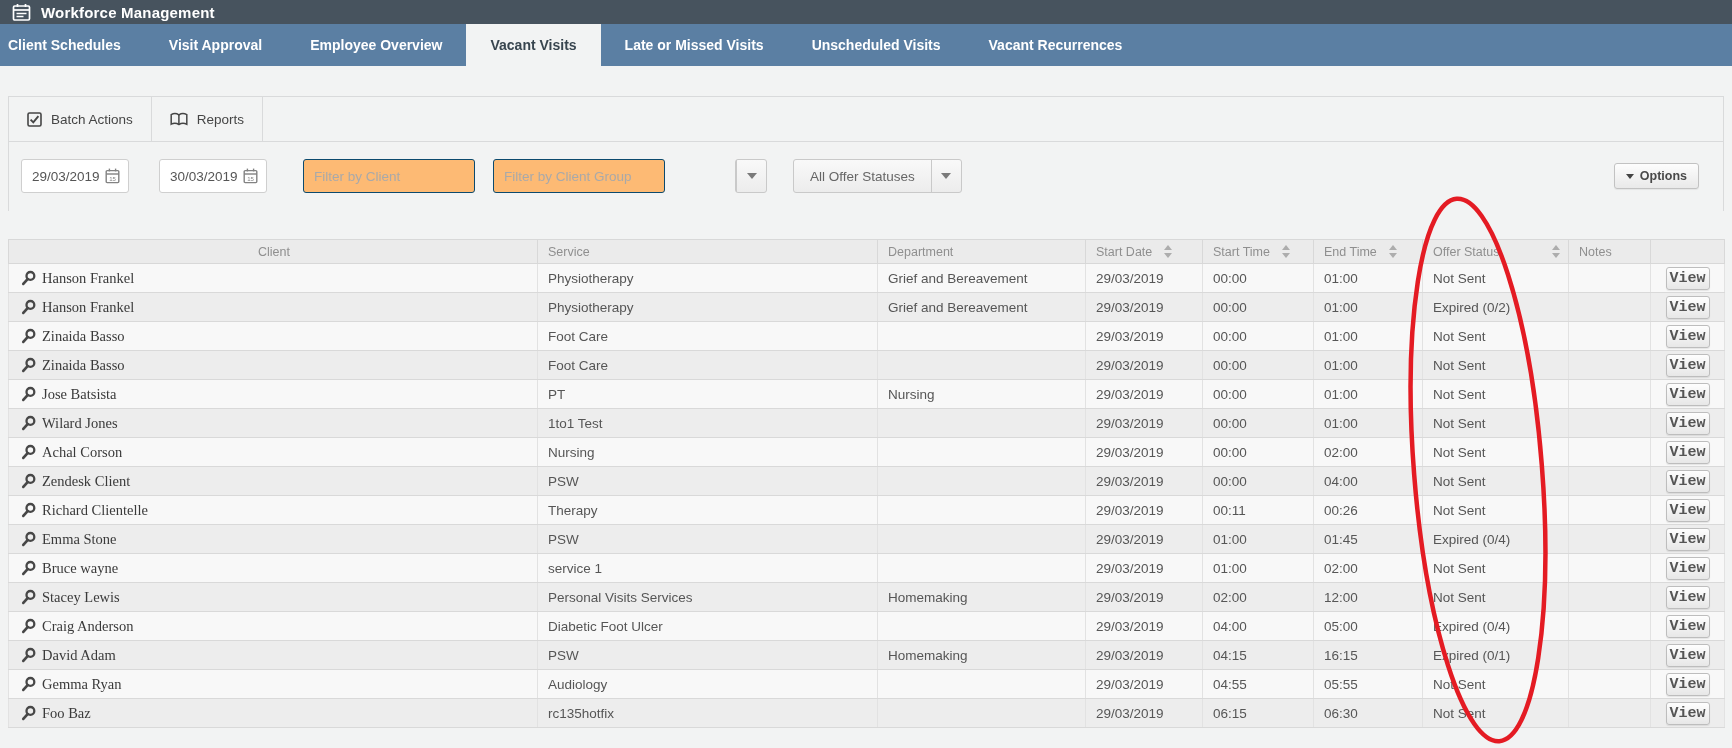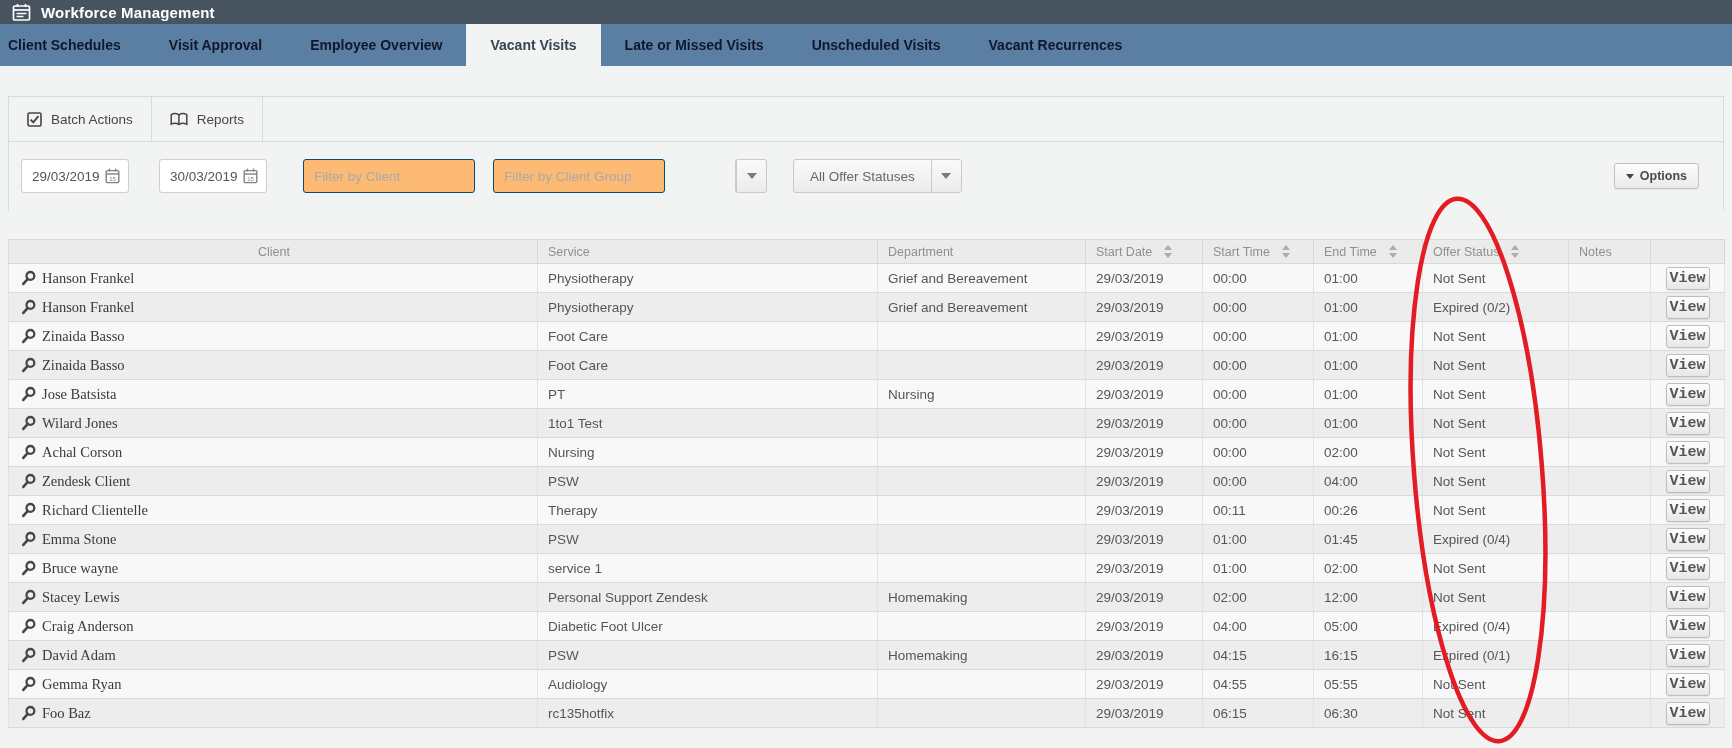--- a/index.html
+++ b/index.html
@@ -6,21 +6,21 @@
   html,body { width:1732px; height:748px; overflow:hidden; }
   body { font-family:"Liberation Sans", sans-serif; background:#f2f3f3; position:relative; color:#555; }
 
   
   .topbar { height:24px; background:#47535e; display:flex; align-items:center; padding-left:12px; }
   .topbar .app-icon { margin-right:10px; display:flex; }
   .topbar .title { color:#ffffff; font-weight:bold; font-size:15px; letter-spacing:.2px; }
 
   
   .tabbar { height:42px; background:#5b7fa3; display:flex; align-items:stretch; }
-  .tab { display:flex; align-items:center; padding:0 24px; color:#0f172a; font-size:14px; font-weight:bold; cursor:pointer; white-space:nowrap; }
+  .tab { display:flex; align-items:center; padding:0 24px; color:#ffffff; font-size:14px; font-weight:bold; cursor:pointer; white-space:nowrap; }
   .tab:first-child { padding-left:8px; }
   .tab.active { background:#f2f3f3; color:#38454f; }
 
   
   .toolbar-panel { margin:30px 8px 0 8px; border:1px solid #d9dadb; border-bottom:none; }
   .batch-row { height:45px; display:flex; align-items:stretch; border-bottom:1px solid #d9dadb; }
   .tool-btn { display:flex; align-items:center; gap:9px; padding:0 18px; font-size:13.5px; color:#454545; cursor:pointer; background:transparent; border:none; font-family:inherit; }
   .tool-sep { width:1px; background:#d9dadb; }
 
   .filter-row { display:flex; align-items:center; padding:17px 12px 18px 6px; }
@@ -33,21 +33,21 @@
   .dd-caret { width:30px; border-left:1px solid #c9c9c9; display:flex; align-items:center; justify-content:center; }
   .caret-down { width:0; height:0; border-left:5px solid transparent; border-right:5px solid transparent; border-top:6px solid #7a7a7a; }
   .options-btn { margin-left:auto; margin-right:12px; height:26px; padding:0 11px; display:flex; align-items:center; gap:6px; border:1px solid #c2c2c2; border-radius:3px; background:linear-gradient(#fdfdfd,#e9e9e9); font-size:12.5px; font-weight:bold; color:#4a4a4a; cursor:pointer; box-shadow:0 1px 1px rgba(0,0,0,.06); }
   .options-btn .caret-down { border-top-width:5px; border-left-width:4px; border-right-width:4px; border-top-color:#444; }
 
   
   table { border-collapse:collapse; table-layout:fixed; width:1716px; margin:28px 8px 0 8px; }
   th { height:24px; background:#ebebeb; color:#8f8f8f; font-weight:normal; font-size:12.5px; border:1px solid #d8d8d8; padding:0 8px 0 10px; text-align:left; white-space:nowrap; cursor:pointer; }
   th.center { text-align:center; }
   th .th-inner { display:flex; align-items:center; }
-  th .th-inner.spread { }
+  th .th-inner.spread { justify-content:space-between; }
   td { height:29px; border-bottom:1px solid #d9d9d9; border-right:1px solid #e2e2e2; font-size:13.5px; color:#565656; padding:0 8px 0 10px; white-space:nowrap; overflow:hidden; }
   td:first-child { border-left:1px solid #e2e2e2; }
   tbody tr:nth-child(odd) td { background:#f8f8f8; }
   tbody tr:nth-child(even) td { background:#ededed; }
   td.col-client { padding-left:12px; }
   .client-name { font-family:"Liberation Serif", serif; font-size:14.5px; color:#3a3a3a; margin-left:6px; }
   .mag { vertical-align:-3px; }
   .sort { display:inline-flex; flex-direction:column; gap:3px; margin-left:12px; }
   .sort .up { width:0;height:0;border-left:4px solid transparent;border-right:4px solid transparent;border-bottom:5px solid #adadad; }
   .sort .dn { width:0;height:0;border-left:4px solid transparent;border-right:4px solid transparent;border-top:5px solid #adadad; }
@@ -372,21 +372,21 @@
         <td class="col-end-time">02:00</td>
         <td class="col-offer-status">Not Sent</td>
         <td class="col-notes"></td>
         <td class="col-action"><button class="view-btn">View</button></td>
       </tr>
       <tr>
         <td class="col-client"><svg class="mag" width="15" height="16" viewBox="0 0 15 16">
             <circle cx="9.4" cy="5.9" r="3.9" fill="none" stroke="#474747" stroke-width="2.3"></circle>
             <line x1="6.6" y1="9.1" x2="2.3" y2="13.9" stroke="#474747" stroke-width="2.7" stroke-linecap="round"></line>
           </svg><span class="client-name">Stacey Lewis</span></td>
-        <td class="col-service">Personal Support Zendesk</td>
+        <td class="col-service">Personal Visits Services</td>
         <td class="col-department">Homemaking</td>
         <td class="col-start-date">29/03/2019</td>
         <td class="col-start-time">02:00</td>
         <td class="col-end-time">12:00</td>
         <td class="col-offer-status">Not Sent</td>
         <td class="col-notes"></td>
         <td class="col-action"><button class="view-btn">View</button></td>
       </tr>
       <tr>
         <td class="col-client"><svg class="mag" width="15" height="16" viewBox="0 0 15 16">

